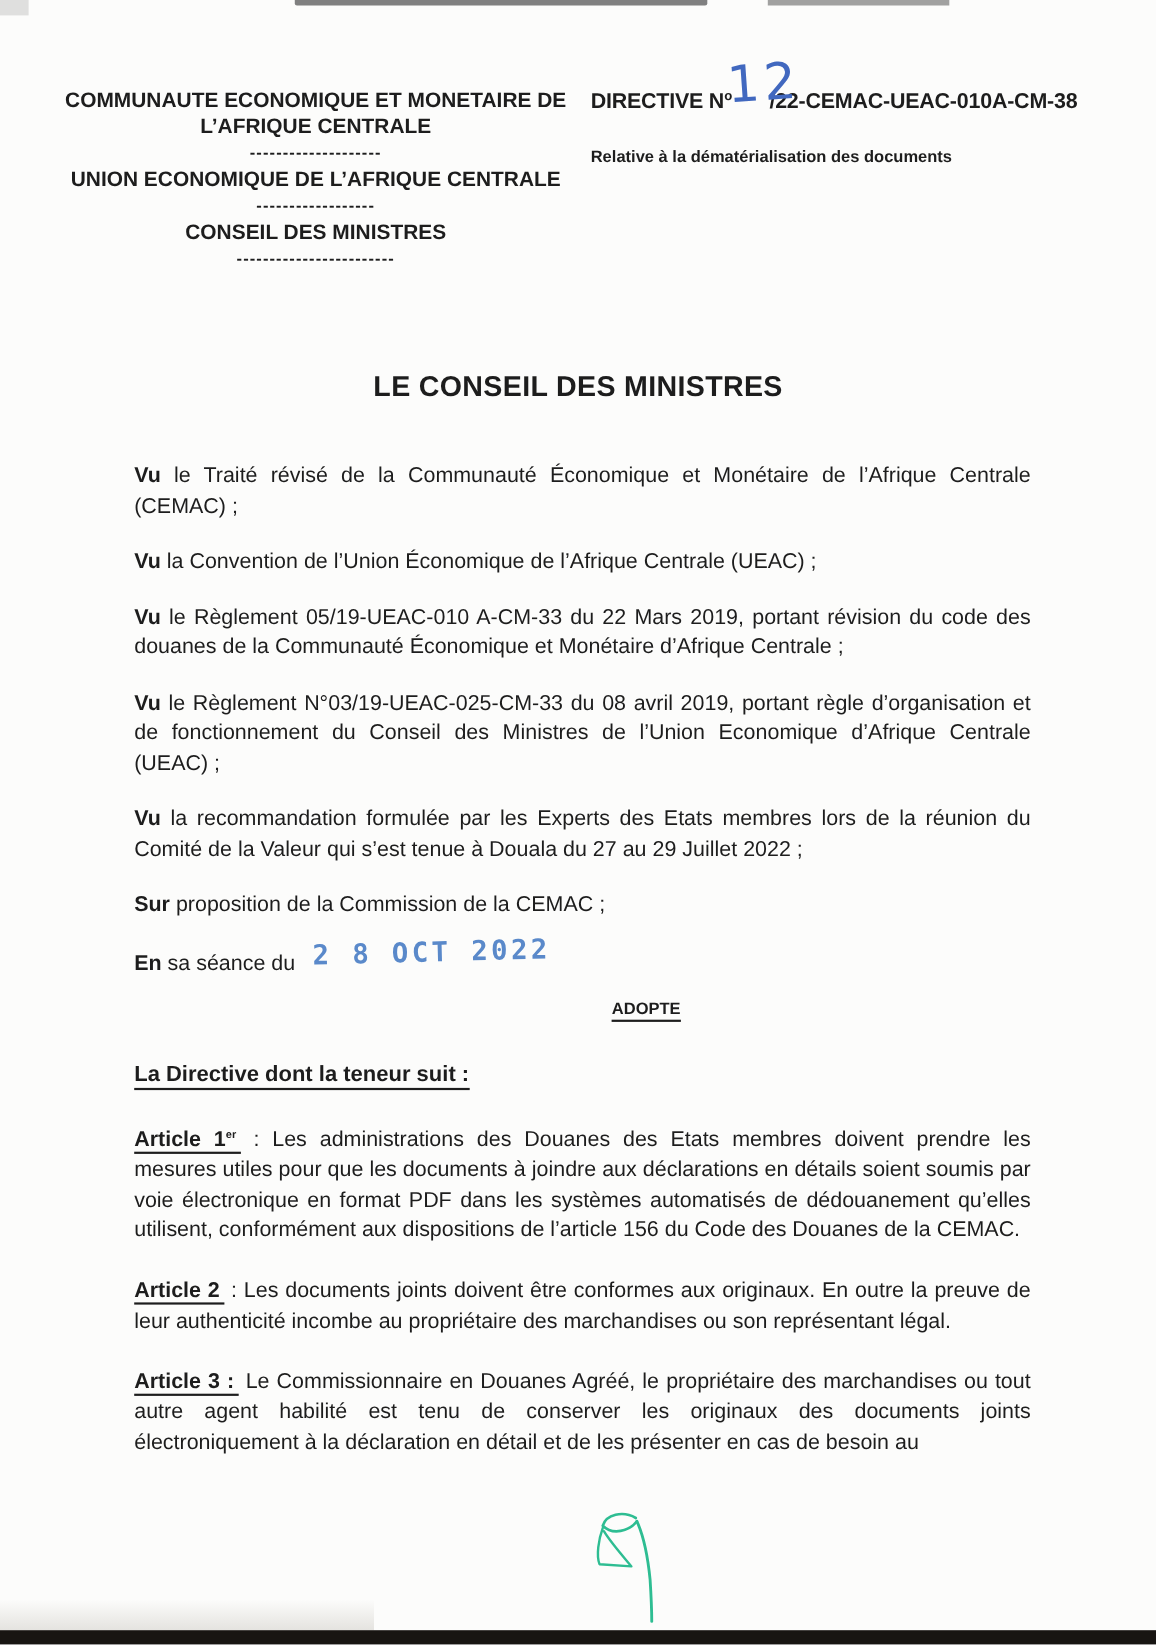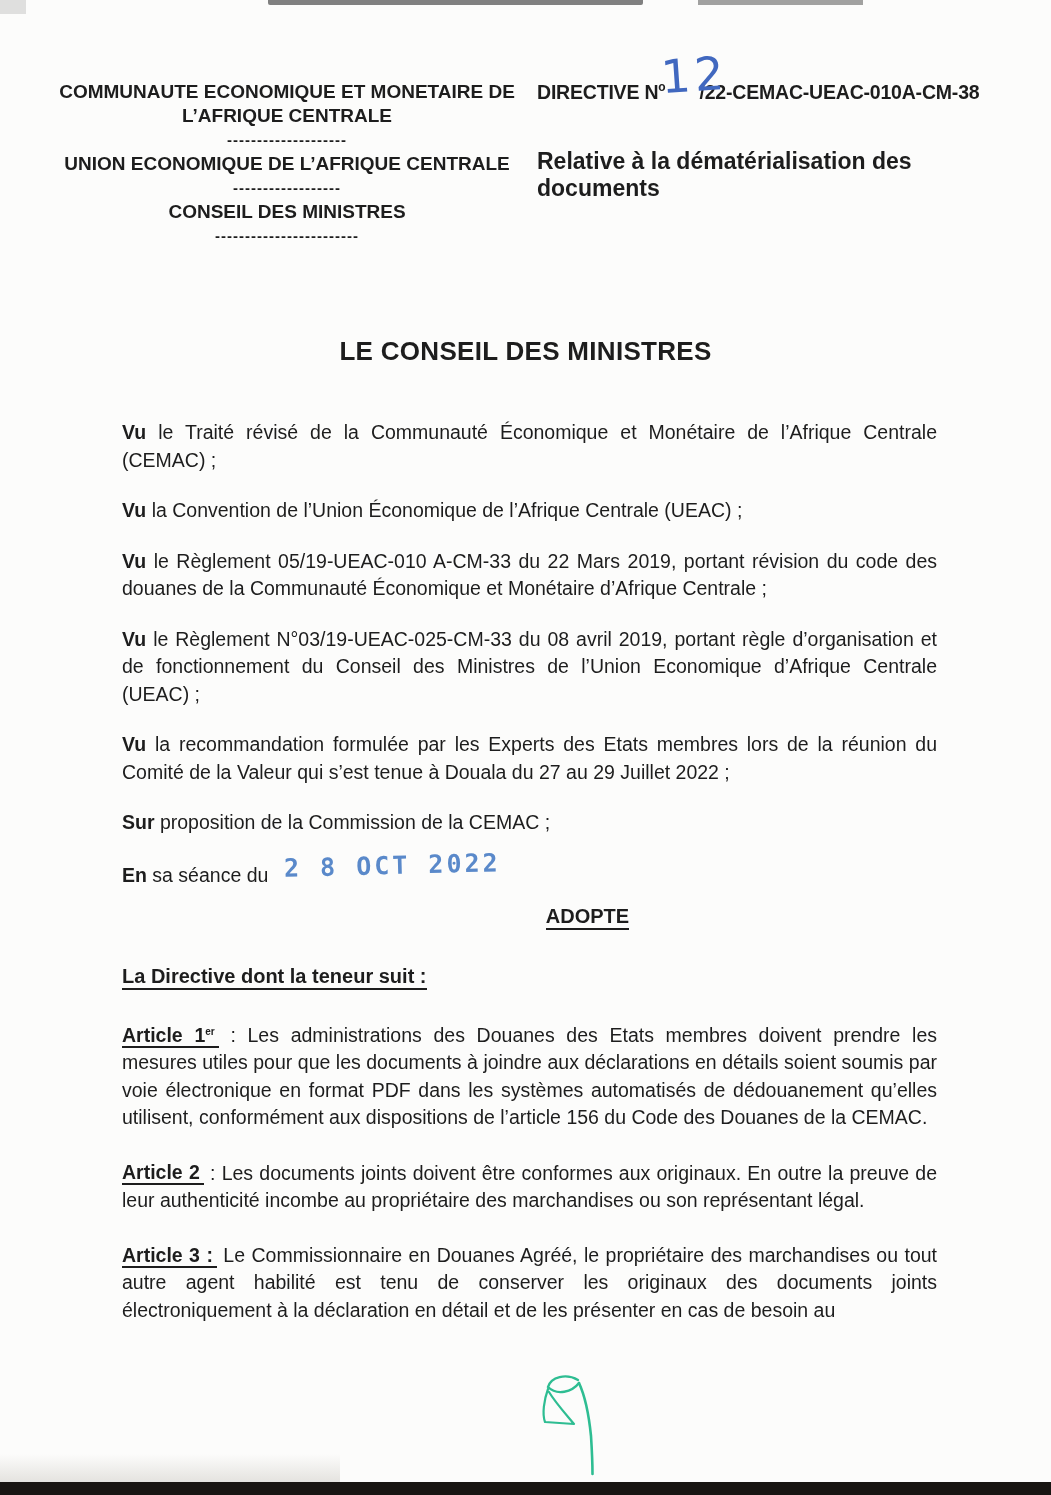--- a/index.html
+++ b/index.html
@@ -30,36 +30,36 @@
   .header-right{width:494px;font-weight:bold;font-size:19.5px;}
   .directive-line{position:relative;white-space:nowrap;letter-spacing:-0.2px;}
   .directive-line sup{font-size:12px;}
   .num-gap{display:inline-block;width:34px;}
   .handwritten-number{
     position:absolute;left:124px;top:-32px;
     color:#4168bf;font-family:"DejaVu Sans",sans-serif;
     font-weight:400;font-size:46px;letter-spacing:4px;
     transform:rotate(-4deg);
   }
-  .subject{margin-top:44px;font-size:23px;line-height:27px;}
+  .subject{margin-top:24px;font-size:15px;line-height:27px;}
   .subject span{display:block;}
 
   
   .doc-title{text-align:center;font-weight:bold;font-size:26px;margin-top:88px;letter-spacing:.3px;}
   .content{margin:52px 114px 0 122px;font-size:19.5px;line-height:27.5px;text-align:justify;}
   .para{margin:0 0 23px 0;}
   .lead{font-weight:bold;}
   .seance{margin-bottom:4px;}
   .stamp{
     display:inline-block;margin-left:16px;
     color:#4d80c6;font-family:"DejaVu Sans Mono",monospace;
     font-weight:bold;font-size:25px;letter-spacing:3px;
     transform:translateY(-8px) rotate(-1.5deg);opacity:.92;
   }
-  .adopte{text-align:center;font-weight:bold;font-size:20px;margin:14px 0 0;position:relative;left:58px;}
+  .adopte{text-align:center;font-weight:bold;font-size:15px;margin:14px 0 0;position:relative;left:58px;}
   .u{border-bottom:2px solid #1d1d1d;padding-bottom:1px;}
   .intro{font-weight:bold;font-size:20px;margin:32px 0 27px;text-align:left;}
   .article .art-label{font-weight:bold;border-bottom:2px solid #1d1d1d;padding-right:4px;}
   .article .art-label sup{font-size:10px;}
 
   .paraph-svg{position:absolute;left:528px;top:1356px;}
 </style>
 </head>
 <body>
 

